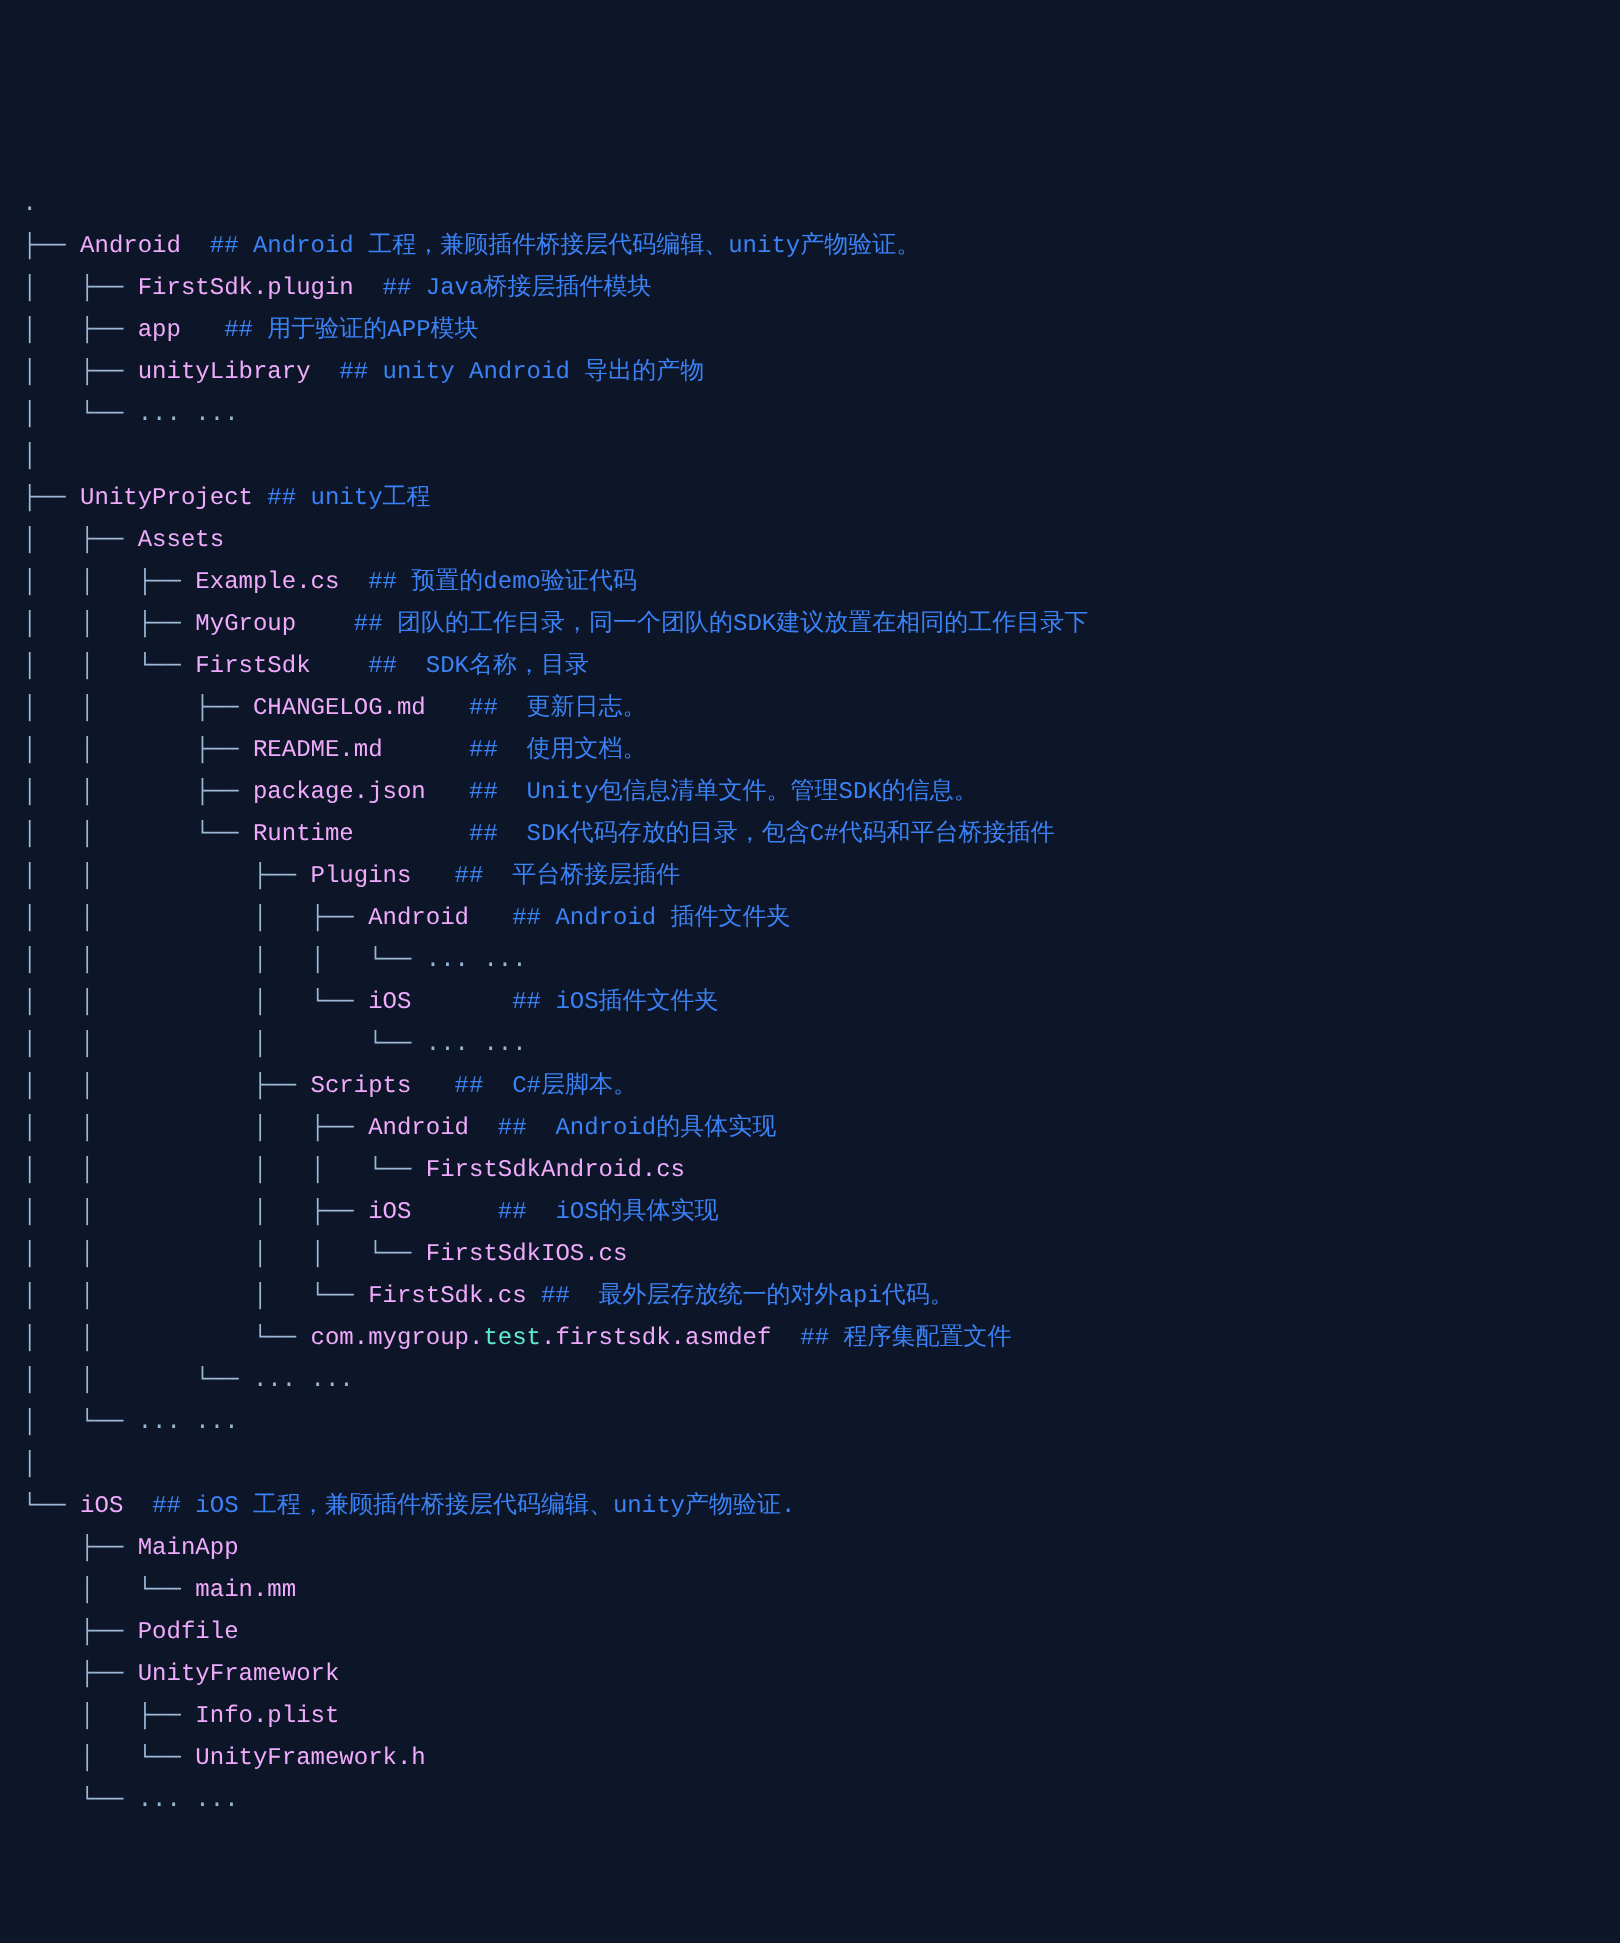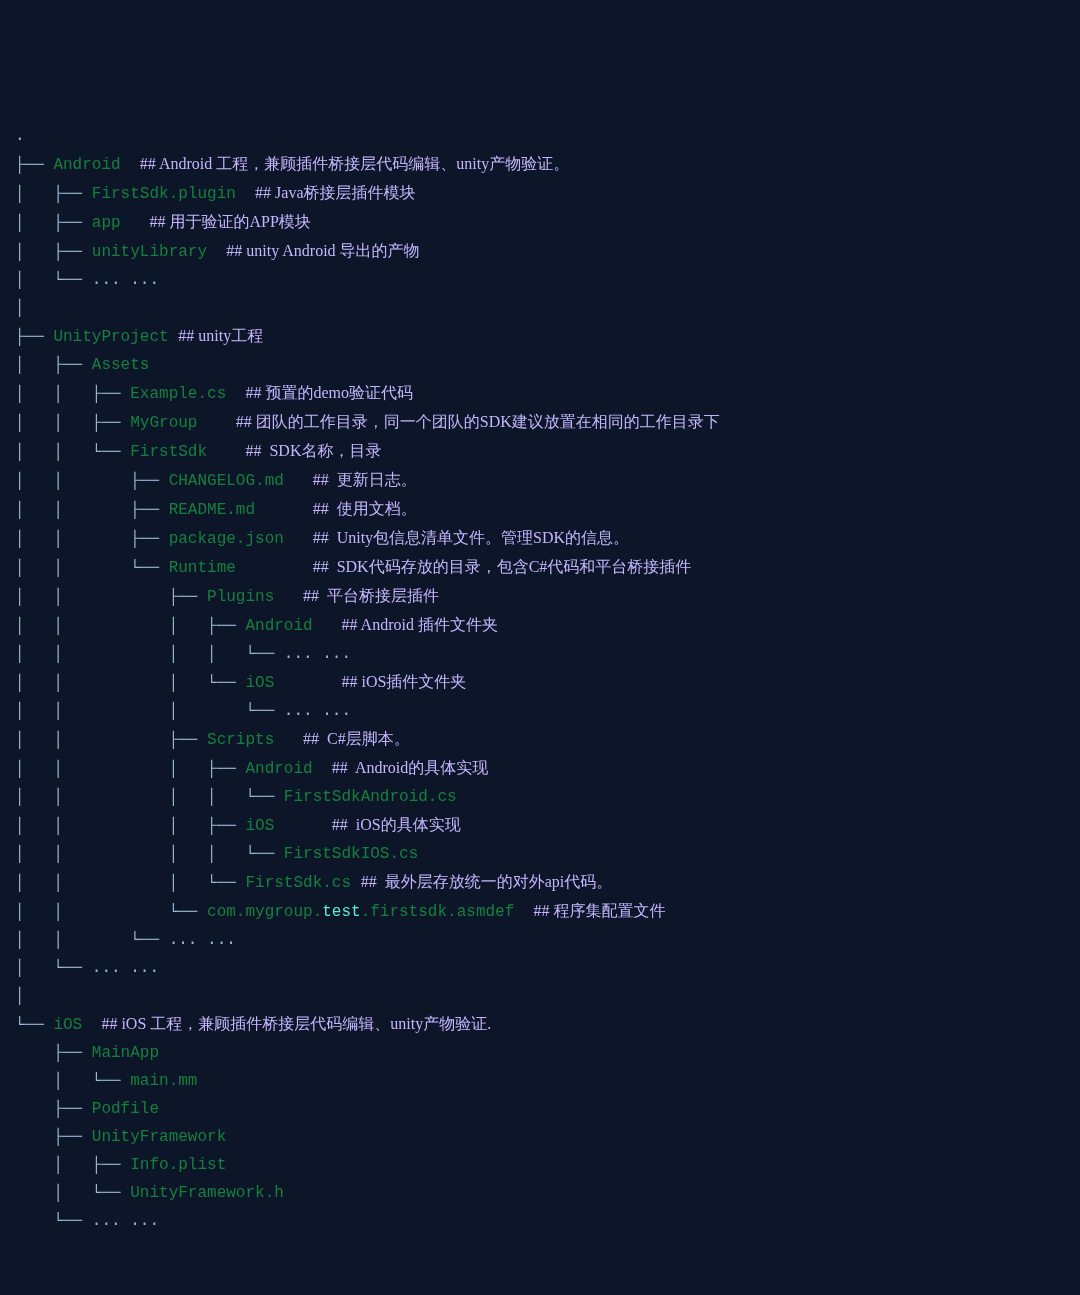--- a/index.html
+++ b/index.html
@@ -11,22 +11,22 @@
       font-size: 16px;
       line-height: 1.75;
       width: 1080px;
       box-sizing: border-box;
       white-space: pre;
       position: relative;
       min-height: 1295px;
     }
     .line { display: block; }
     .tree { color: #9bb8d6; }
-    .name { color: #15803d; }
-    .comment { color: #c4b5fd; font-family: Liberation Serif, serif; }
+    .name { color: #f0abfc; }
+    .comment { color: #3b82f6; }
     .hl { color: #5eead4; }
     .dot { color: #9bb8d6; }
   </style>
 </head>
 <body>
 
 
 
 <div id="tree-container"><span class="line"><span class="dot">.</span></span><span class="line"><span class="tree">├── </span><span class="name">Android  </span><span class="comment">## Android 工程，兼顾插件桥接层代码编辑、unity产物验证。</span></span><span class="line"><span class="tree">│   ├── </span><span class="name">FirstSdk.plugin  </span><span class="comment">## Java桥接层插件模块</span></span><span class="line"><span class="tree">│   ├── </span><span class="name">app   </span><span class="comment">## 用于验证的APP模块</span></span><span class="line"><span class="tree">│   ├── </span><span class="name">unityLibrary  </span><span class="comment">## unity Android 导出的产物</span></span><span class="line"><span class="tree">│   └── ... ...</span></span><span class="line"><span class="tree">│</span></span><span class="line"><span class="tree">├── </span><span class="name">UnityProject </span><span class="comment">## unity工程</span></span><span class="line"><span class="tree">│   ├── </span><span class="name">Assets</span></span><span class="line"><span class="tree">│   │   ├── </span><span class="name">Example.cs  </span><span class="comment">## 预置的demo验证代码</span></span><span class="line"><span class="tree">│   │   ├── </span><span class="name">MyGroup    </span><span class="comment">## 团队的工作目录，同一个团队的SDK建议放置在相同的工作目录下</span></span><span class="line"><span class="tree">│   │   └── </span><span class="name">FirstSdk    </span><span class="comment">##  SDK名称，目录</span></span><span class="line"><span class="tree">│   │       ├── </span><span class="name">CHANGELOG.md   </span><span class="comment">##  更新日志。</span></span><span class="line"><span class="tree">│   │       ├── </span><span class="name">README.md      </span><span class="comment">##  使用文档。</span></span><span class="line"><span class="tree">│   │       ├── </span><span class="name">package.json   </span><span class="comment">##  Unity包信息清单文件。管理SDK的信息。</span></span><span class="line"><span class="tree">│   │       └── </span><span class="name">Runtime        </span><span class="comment">##  SDK代码存放的目录，包含C#代码和平台桥接插件</span></span><span class="line"><span class="tree">│   │           ├── </span><span class="name">Plugins   </span><span class="comment">##  平台桥接层插件</span></span><span class="line"><span class="tree">│   │           │   ├── </span><span class="name">Android   </span><span class="comment">## Android 插件文件夹</span></span><span class="line"><span class="tree">│   │           │   │   └── ... ...</span></span><span class="line"><span class="tree">│   │           │   └── </span><span class="name">iOS       </span><span class="comment">## iOS插件文件夹</span></span><span class="line"><span class="tree">│   │           │       └── ... ...</span></span><span class="line"><span class="tree">│   │           ├── </span><span class="name">Scripts   </span><span class="comment">##  C#层脚本。</span></span><span class="line"><span class="tree">│   │           │   ├── </span><span class="name">Android  </span><span class="comment">##  Android的具体实现</span></span><span class="line"><span class="tree">│   │           │   │   └── </span><span class="name">FirstSdkAndroid.cs</span></span><span class="line"><span class="tree">│   │           │   ├── </span><span class="name">iOS      </span><span class="comment">##  iOS的具体实现</span></span><span class="line"><span class="tree">│   │           │   │   └── </span><span class="name">FirstSdkIOS.cs</span></span><span class="line"><span class="tree">│   │           │   └── </span><span class="name">FirstSdk.cs </span><span class="comment">##  最外层存放统一的对外api代码。</span></span><span class="line"><span class="tree">│   │           └── </span><span class="name">com.mygroup.</span><span class="hl">test</span><span class="name">.firstsdk.asmdef  </span><span class="comment">## 程序集配置文件</span></span><span class="line"><span class="tree">│   │       └── ... ...</span></span><span class="line"><span class="tree">│   └── ... ...</span></span><span class="line"><span class="tree">│</span></span><span class="line"><span class="tree">└── </span><span class="name">iOS  </span><span class="comment">## iOS 工程，兼顾插件桥接层代码编辑、unity产物验证.</span></span><span class="line"><span class="tree">    ├── </span><span class="name">MainApp</span></span><span class="line"><span class="tree">    │   └── </span><span class="name">main.mm</span></span><span class="line"><span class="tree">    ├── </span><span class="name">Podfile</span></span><span class="line"><span class="tree">    ├── </span><span class="name">UnityFramework</span></span><span class="line"><span class="tree">    │   ├── </span><span class="name">Info.plist</span></span><span class="line"><span class="tree">    │   └── </span><span class="name">UnityFramework.h</span></span><span class="line"><span class="tree">    └── ... ...</span></span></div>
 

